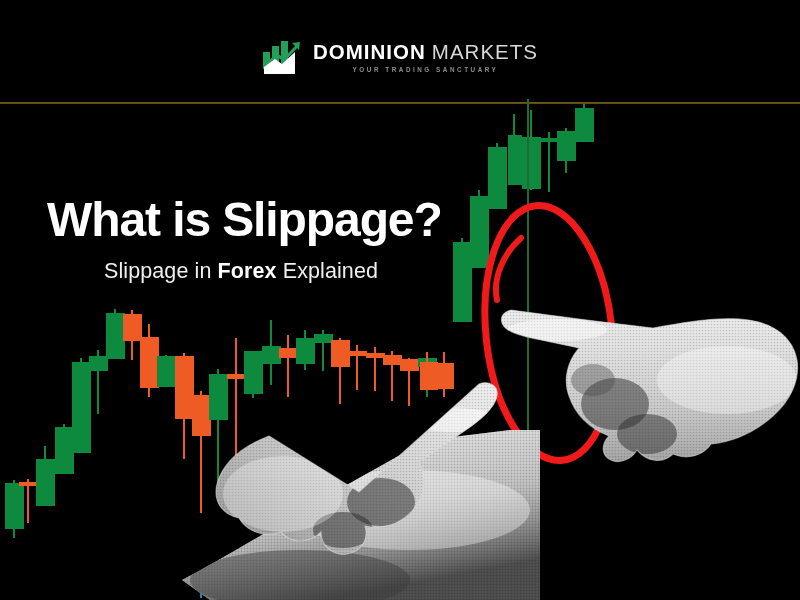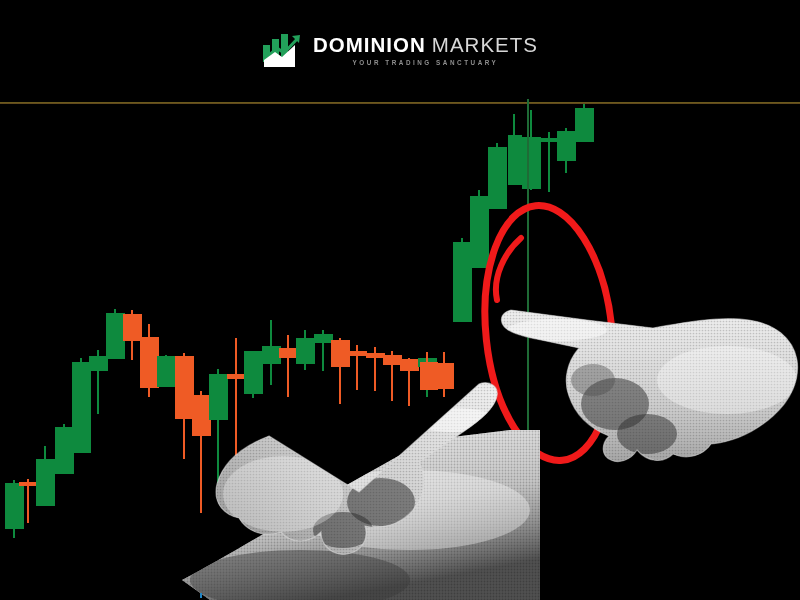--- a/index.html
+++ b/index.html
@@ -34,21 +34,21 @@
     left: 527px;
     width: 2px;
     height: 365px;
     background: #1f6b36;
     z-index: 2;
   }
 
   
   #header {
     position: absolute;
-    top: 0;
+    top: 7px;
     left: 0;
     width: 800px;
     height: 100px;
     z-index: 6;
     display: flex;
     align-items: center;
     justify-content: center;
   }
   .logo {
     display: flex;
@@ -452,14 +452,18 @@
       </svg>
       <div class="logo-text-wrap">
         <div class="logo-words">
           <span class="word-bold">DOMINION</span><span style="display:inline-block;width:6px"></span><span class="word-light">MARKETS</span>
         </div>
         <div class="logo-tagline">YOUR TRADING SANCTUARY</div>
       </div>
     </div>
   </div>
 
+  <div id="title-block">
+    <h1 class="main-title">What is Slippage?</h1>
+    <div class="sub-title"><span>Slippage in </span><span class="accent">Forex</span><span> Explained</span></div>
+  </div>
 
 </div>
 
 </body></html>

